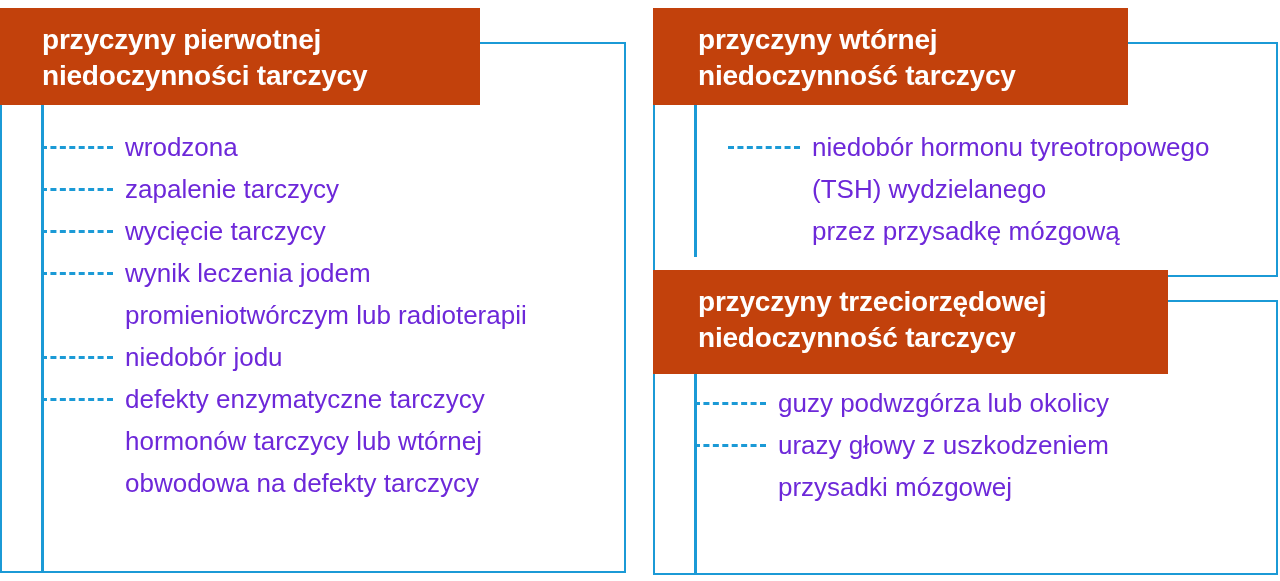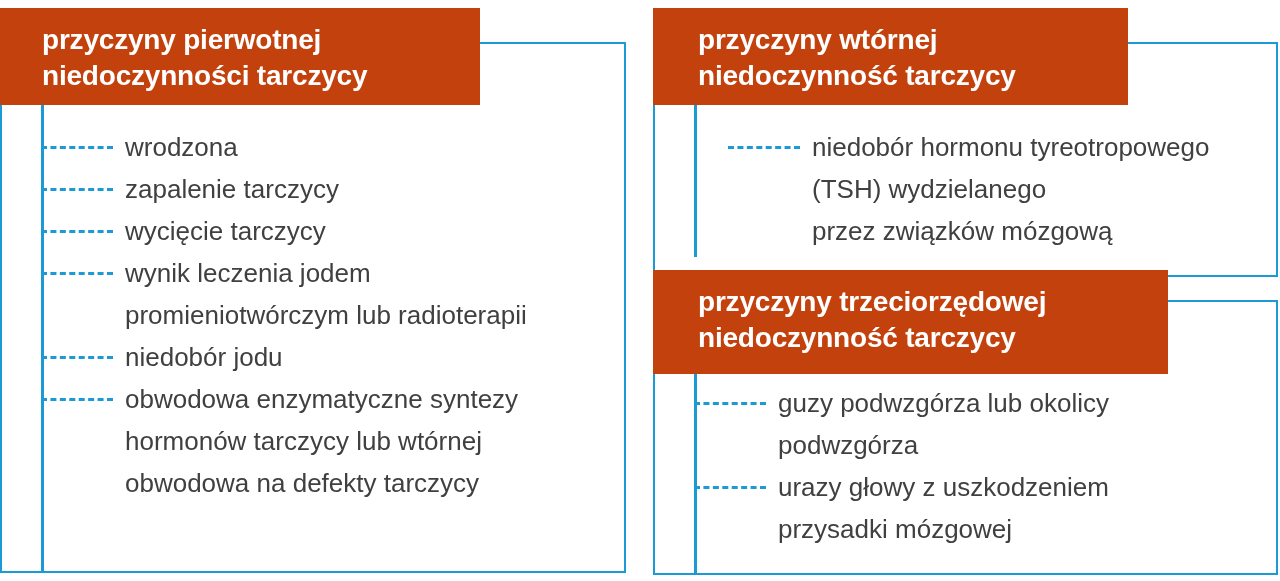--- a/index.html
+++ b/index.html
@@ -58,21 +58,21 @@
 
   
   .list-group {
     position: absolute;
     z-index: 4;
   }
   .list-row {
     position: relative;
     height: 42px;
     line-height: 42px;
-    color: #404040;
+    color: #6d28d9;
     font-size: 26px;
     white-space: nowrap;
   }
   .list-row .dash {
     position: absolute;
     left: 0;
     top: 20px;
     width: 72px;
     height: 0;
     border-top: 3px dashed #1b9ad6;
@@ -118,21 +118,21 @@
     </div>
     <div class="list-row cont">
       <span class="rowtext">promieniotwórczym lub radioterapii</span>
     </div>
     <div class="list-row">
       <span class="dash"></span>
       <span class="rowtext">niedobór jodu</span>
     </div>
     <div class="list-row">
       <span class="dash"></span>
-      <span class="rowtext">obwodowa enzymatyczne syntezy</span>
+      <span class="rowtext">defekty enzymatyczne tarczycy</span>
     </div>
     <div class="list-row cont">
       <span class="rowtext">hormonów tarczycy lub wtórnej</span>
     </div>
     <div class="list-row cont">
       <span class="rowtext">obwodowa na defekty tarczycy</span>
     </div>
   </div>
 
   <div class="box-frame" style="left:653px; top:42px; width:625px; height:235px;"></div>
@@ -145,40 +145,37 @@
   <div class="list-group" style="left:728px; top:126px; width:580px;">
 
     <div class="list-row">
       <span class="dash"></span>
       <span class="rowtext">niedobór hormonu tyreotropowego</span>
     </div>
     <div class="list-row cont">
       <span class="rowtext">(TSH) wydzielanego</span>
     </div>
     <div class="list-row cont">
-      <span class="rowtext">przez związków mózgową</span>
+      <span class="rowtext">przez przysadkę mózgową</span>
     </div>
   </div>
 
   <div class="box-frame" style="left:653px; top:300px; width:625px; height:275px;"></div>
 
   <div class="header-banner right-pad" style="left:653px; top:258px; width:515px; height:104px;margin-top:12px;">przyczyny trzeciorzędowej
 niedoczynność tarczycy</div>
 
   <div class="spine" style="left:694px; top:362px; height:213px;"></div>
 
   <div class="list-group" style="left:694px; top:382px; width:580px;">
 
     <div class="list-row">
       <span class="dash"></span>
       <span class="rowtext">guzy podwzgórza lub okolicy</span>
     </div>
-    <div class="list-row cont">
-      <span class="rowtext">podwzgórza</span>
-    </div>
     <div class="list-row">
       <span class="dash"></span>
       <span class="rowtext">urazy głowy z uszkodzeniem</span>
     </div>
     <div class="list-row cont">
       <span class="rowtext">przysadki mózgowej</span>
     </div>
   </div>
 
 </div>

